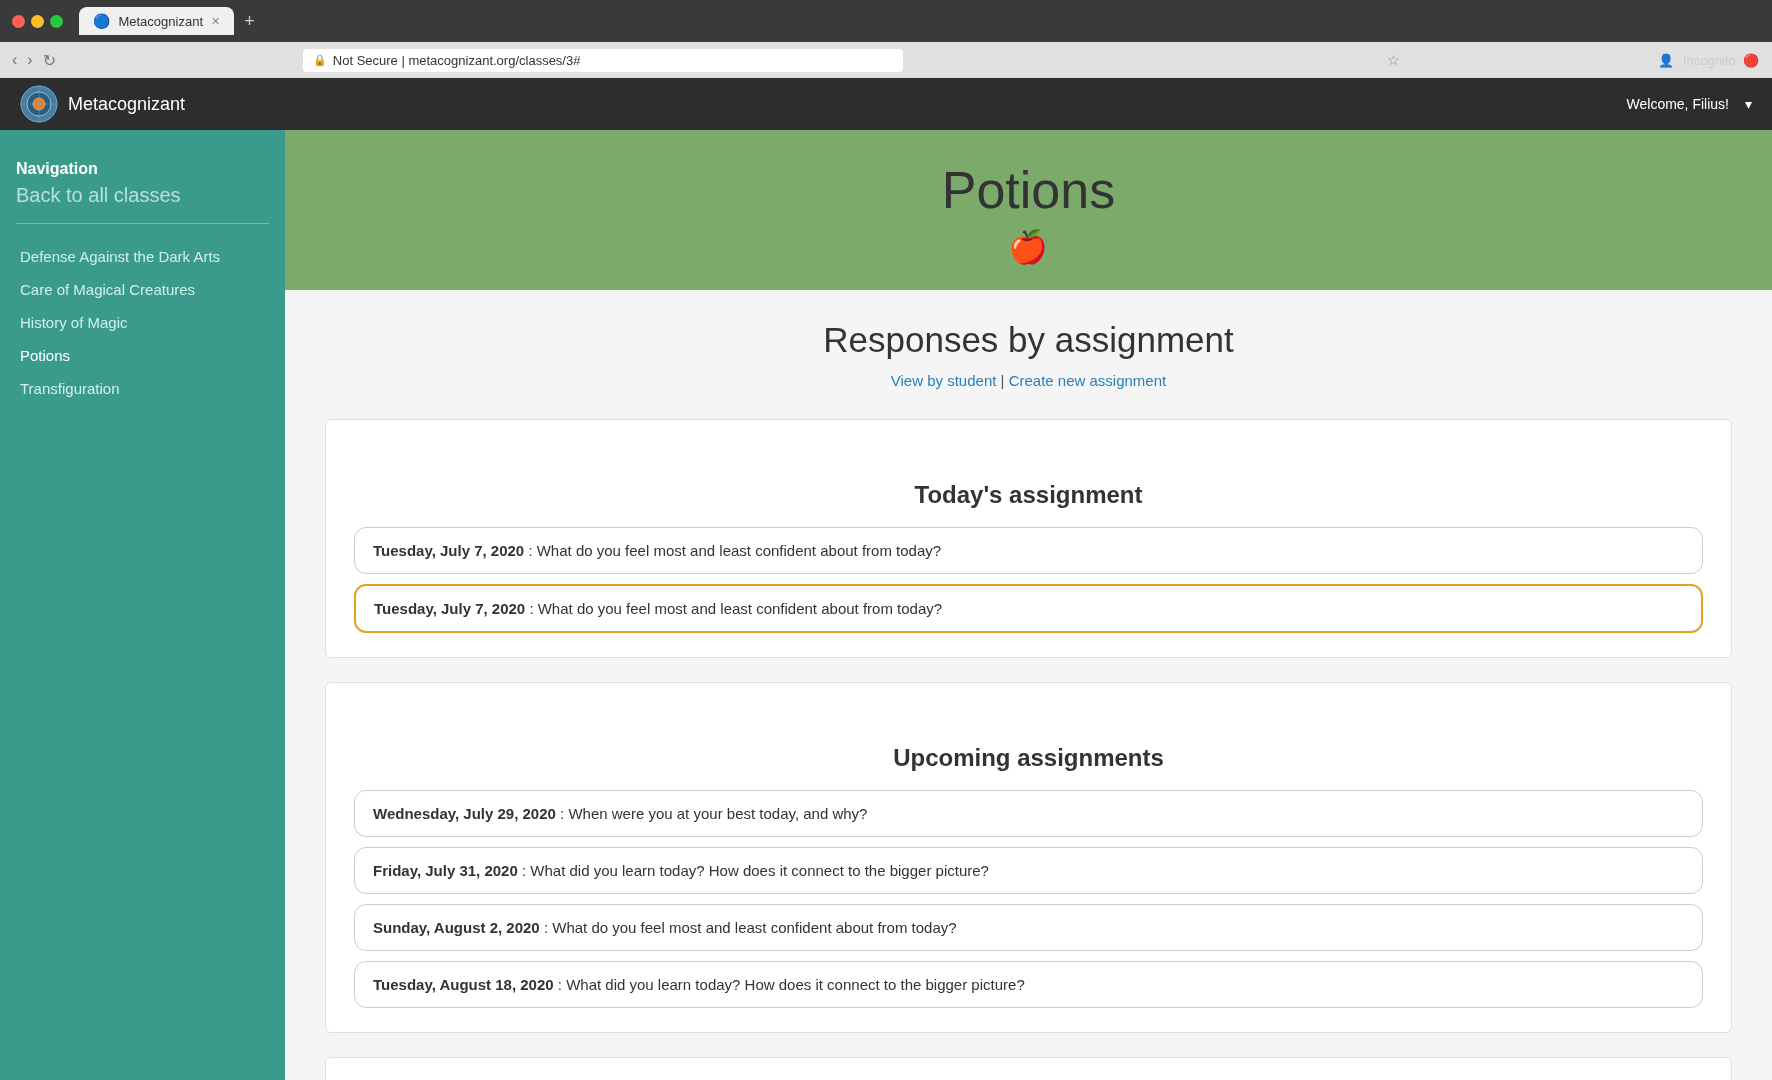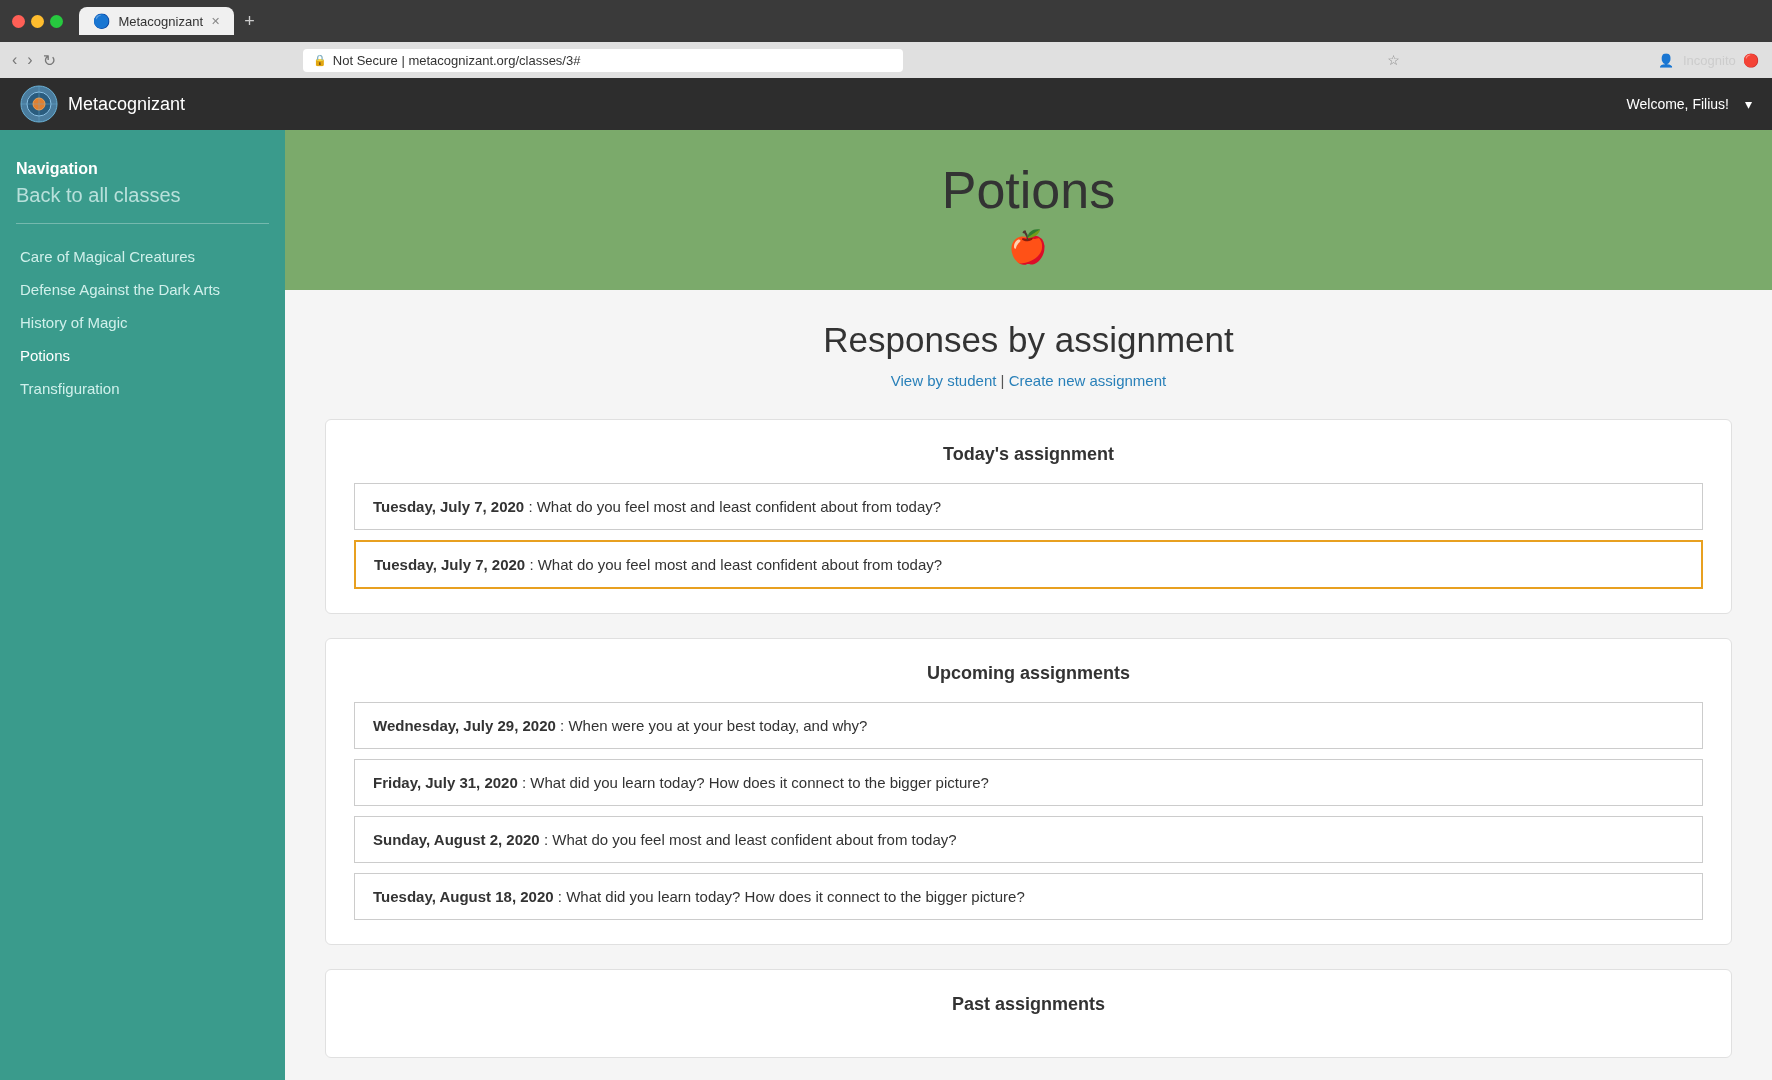--- a/index.html
+++ b/index.html
@@ -159,31 +159,32 @@
 
     
     .assignment-section {
       background: #fff;
       border-radius: 6px;
       padding: 24px 28px;
       margin-bottom: 24px;
       border: 1px solid #e0e0e0;
     }
     .section-title {
-      font-size: 18px;
+      font-size: 24px;
       font-weight: 600;
       color: #333;
       text-align: center;
       margin-bottom: 18px;
+      margin-top: 37px;
     }
 
     
     .assignment-item {
       border: 1px solid #ccc;
-      border-radius: 0;
+      border-radius: 12px;
       padding: 14px 18px;
       margin-bottom: 10px;
       font-size: 15px;
       color: #333;
       cursor: pointer;
       background: #fff;
     }
     .assignment-item:last-child { margin-bottom: 0; }
     .assignment-item.highlighted { border-color: #e8a020; border-width: 2px; }
     .assignment-date { font-weight: 700; }
@@ -240,24 +241,24 @@
   </div>
 </div>
 
 <div class="main-layout">
 
   <div class="sidebar">
     <div class="sidebar-nav-label">Navigation</div>
     <a class="sidebar-back-link">Back to all classes</a>
     <hr class="sidebar-divider">
     <div class="sidebar-item">
+      <span>Defense Against the Dark Arts</span>
+    </div>
+    <div class="sidebar-item">
       <span>Care of Magical Creatures</span>
-    </div>
-    <div class="sidebar-item">
-      <span>Defense Against the Dark Arts</span>
     </div>
     <div class="sidebar-item">
       <span>History of Magic</span>
     </div>
     <div class="sidebar-item active">
       <span>Potions</span>
     </div>
     <div class="sidebar-item">
       <span>Transfiguration</span>
     </div>

